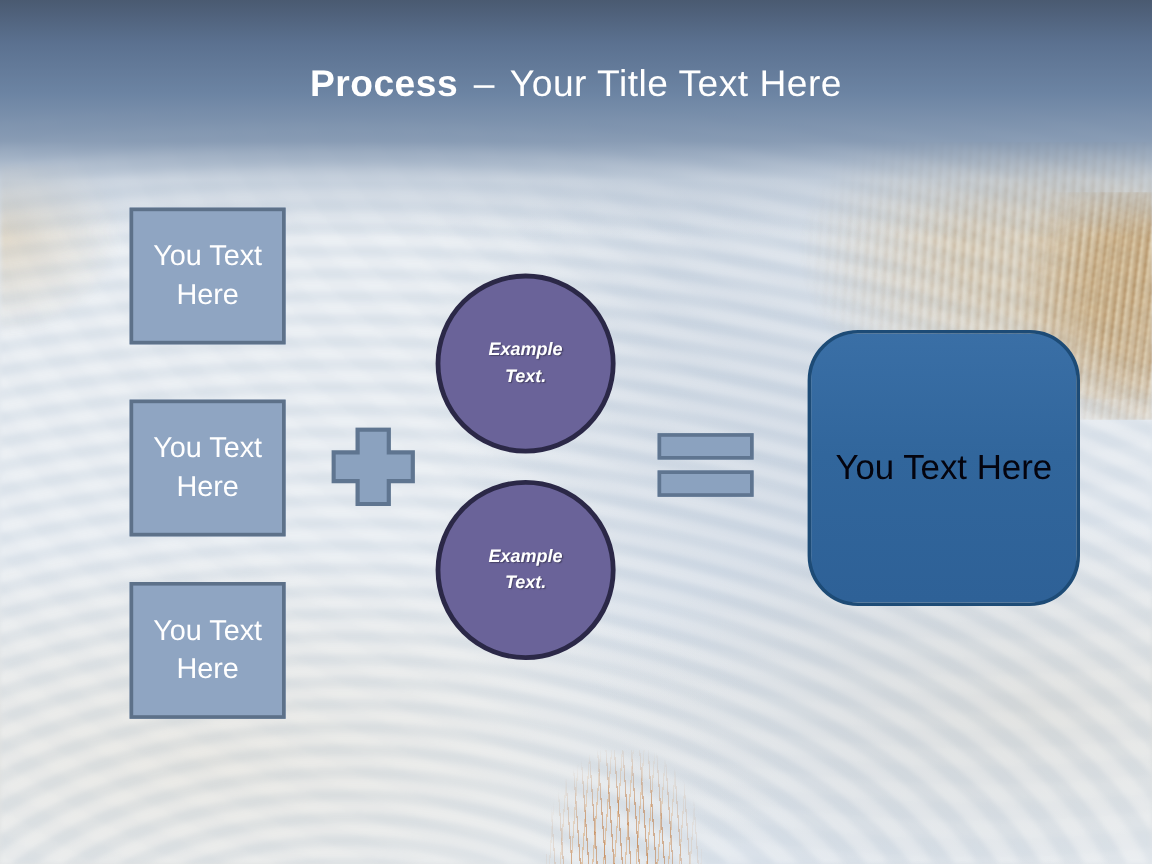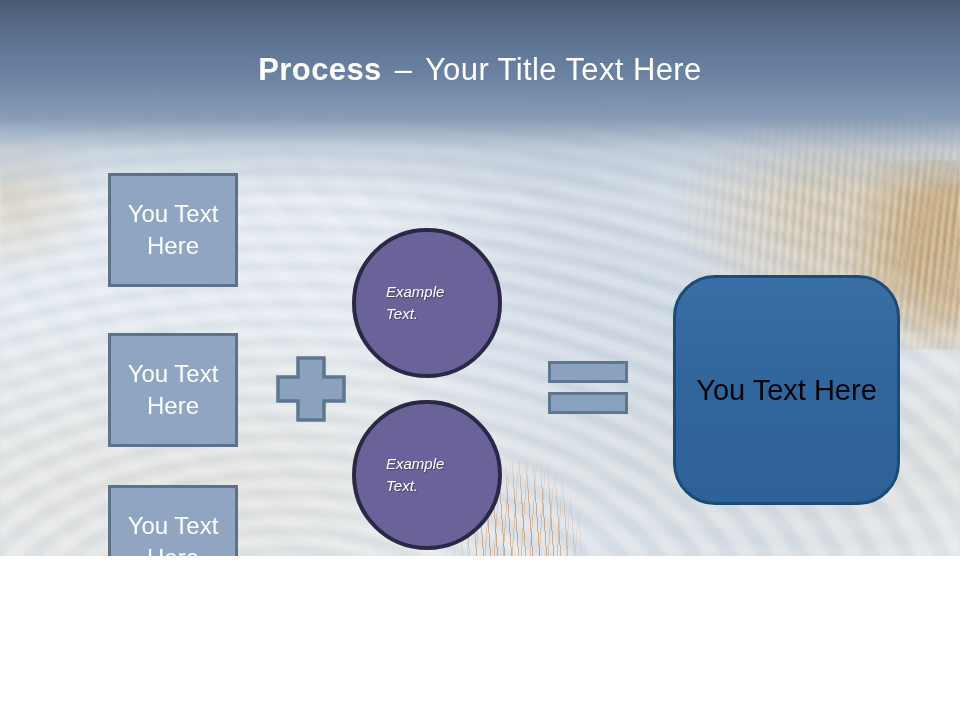--- a/index.html
+++ b/index.html
@@ -1,19 +1,19 @@
 <!DOCTYPE html>
 <html><head>
 <meta charset="utf-8">
 <style>
   * { margin:0; padding:0; box-sizing:border-box; }
   html,body { width:960px; height:720px; }
   body { font-family:"Liberation Sans", sans-serif; overflow:hidden; }
 
-  .slide { position:relative; width:960px; height:556px; overflow:hidden; background:#4d7c0f; }
+  .slide { position:relative; width:960px; height:720px; overflow:hidden; background:#4d7c0f; }
 
   
   .bg-photo { position:absolute; inset:0;
     background:
       radial-gradient(ellipse 700px 260px at 18% 88%, rgba(221,214,198,0.55), transparent 70%),
       radial-gradient(ellipse 520px 220px at 90% 82%, rgba(205,196,176,0.38), transparent 72%),
       radial-gradient(ellipse 430px 620px at 72% 60%, rgba(148,168,194,0.32), transparent 72%),
       radial-gradient(ellipse 300px 520px at 58% 32%, rgba(160,178,200,0.28), transparent 70%),
       #e2e8ee;
   }
@@ -63,24 +63,24 @@
   .in-box { position:absolute; left:108px; width:130px; height:114px;
     background:#8fa5c2; border:3px solid #5d7189;
     display:flex; align-items:center; justify-content:center; text-align:center;
     color:#ffffff; font-size:24px; line-height:1.33; padding:0 12px; }
   .in-box.pos1 { top:173px; }
   .in-box.pos2 { top:333px; }
   .in-box.pos3 { top:485px; }
 
   .plus-wrap { position:absolute; left:276px; top:356px; width:70px; height:66px; }
 
-  .circle { position:absolute; left:352px; width:150px; height:150px; border-radius:50%;
+  .circle { position:absolute; left:363px; width:150px; height:150px; border-radius:50%;
     background:#6a6399; border:4px solid #2b2847;
-    display:flex; align-items:center; justify-content:center; text-align:left;
-    color:#ffffff; font-size:15px; font-weight:normal; font-style:italic; line-height:1.45;
+    display:flex; align-items:center; justify-content:center; text-align:center;
+    color:#ffffff; font-size:15px; font-weight:bold; font-style:italic; line-height:1.45;
     padding:0 30px; text-shadow:1px 1px 1px rgba(0,0,0,0.35); }
   .circle.pos1 { top:228px; }
   .circle.pos2 { top:400px; }
 
   .equals-wrap { position:absolute; left:548px; top:361px; width:80px; height:53px; }
   .eq-bar { position:absolute; left:0; width:80px; height:22px;
     background:#8ba2bf; border:3px solid #5f7590; }
   .eq-bar.b1 { top:0; }
   .eq-bar.b2 { top:31px; }
 

